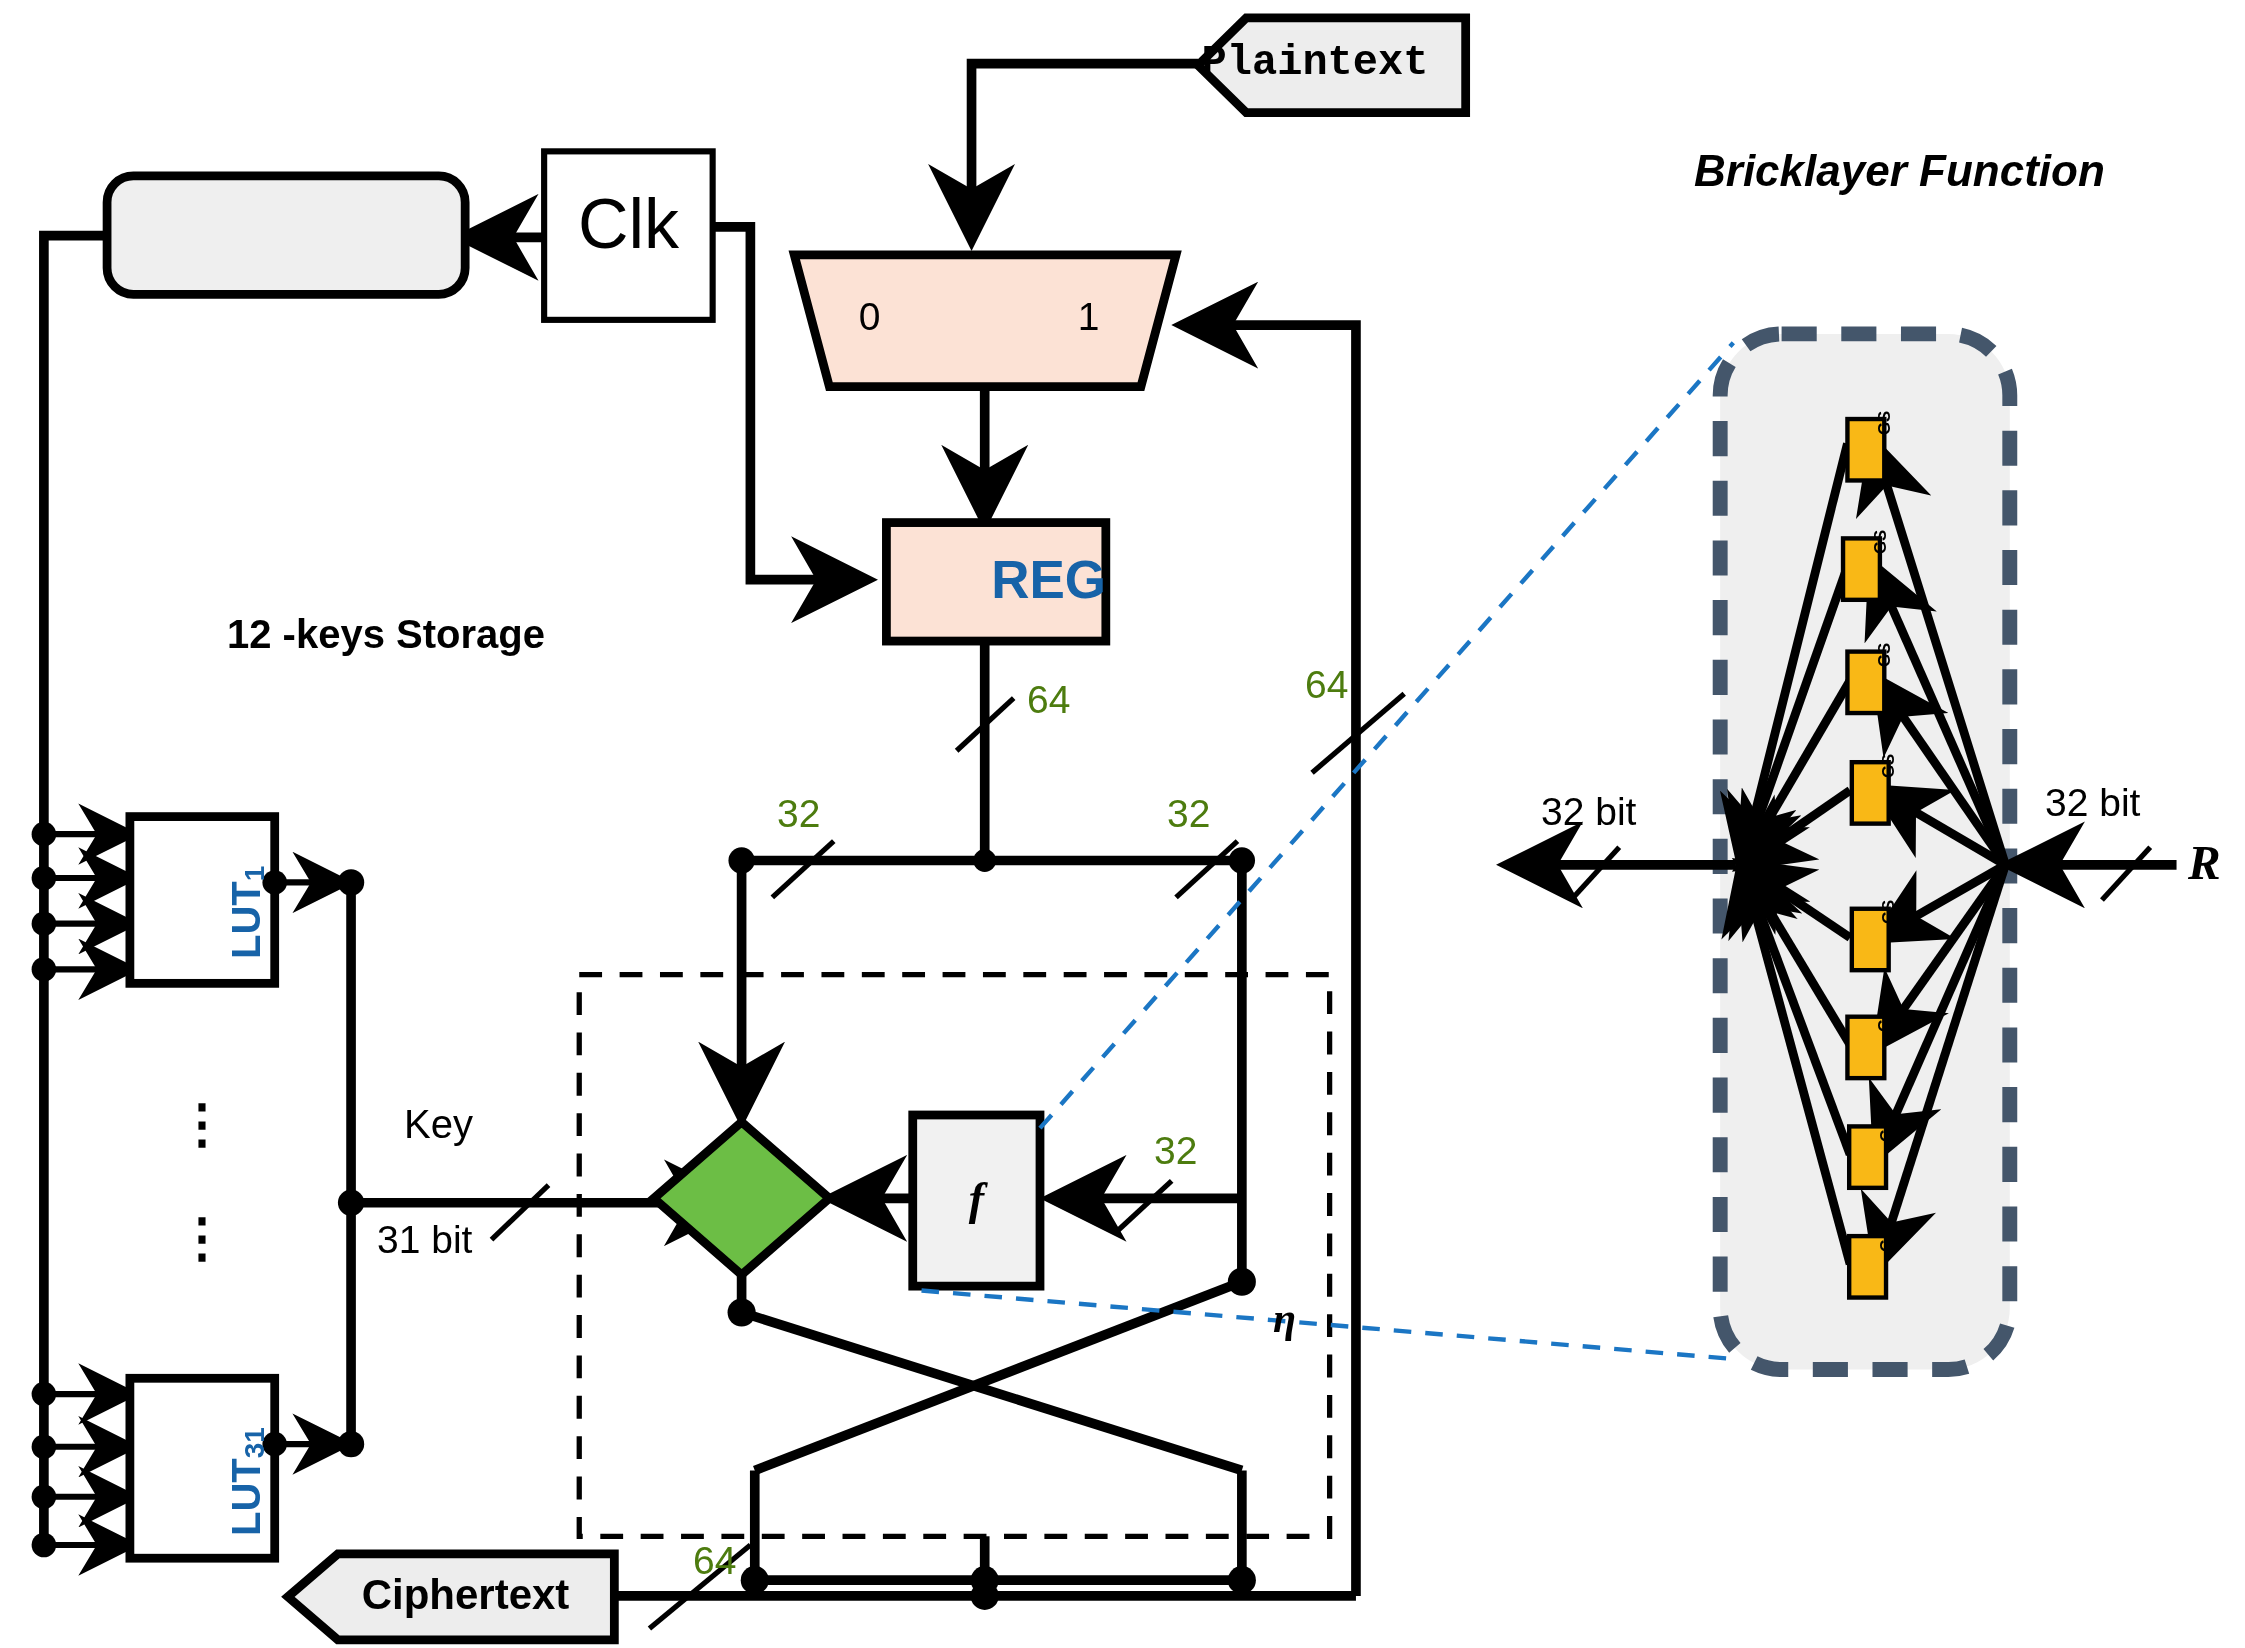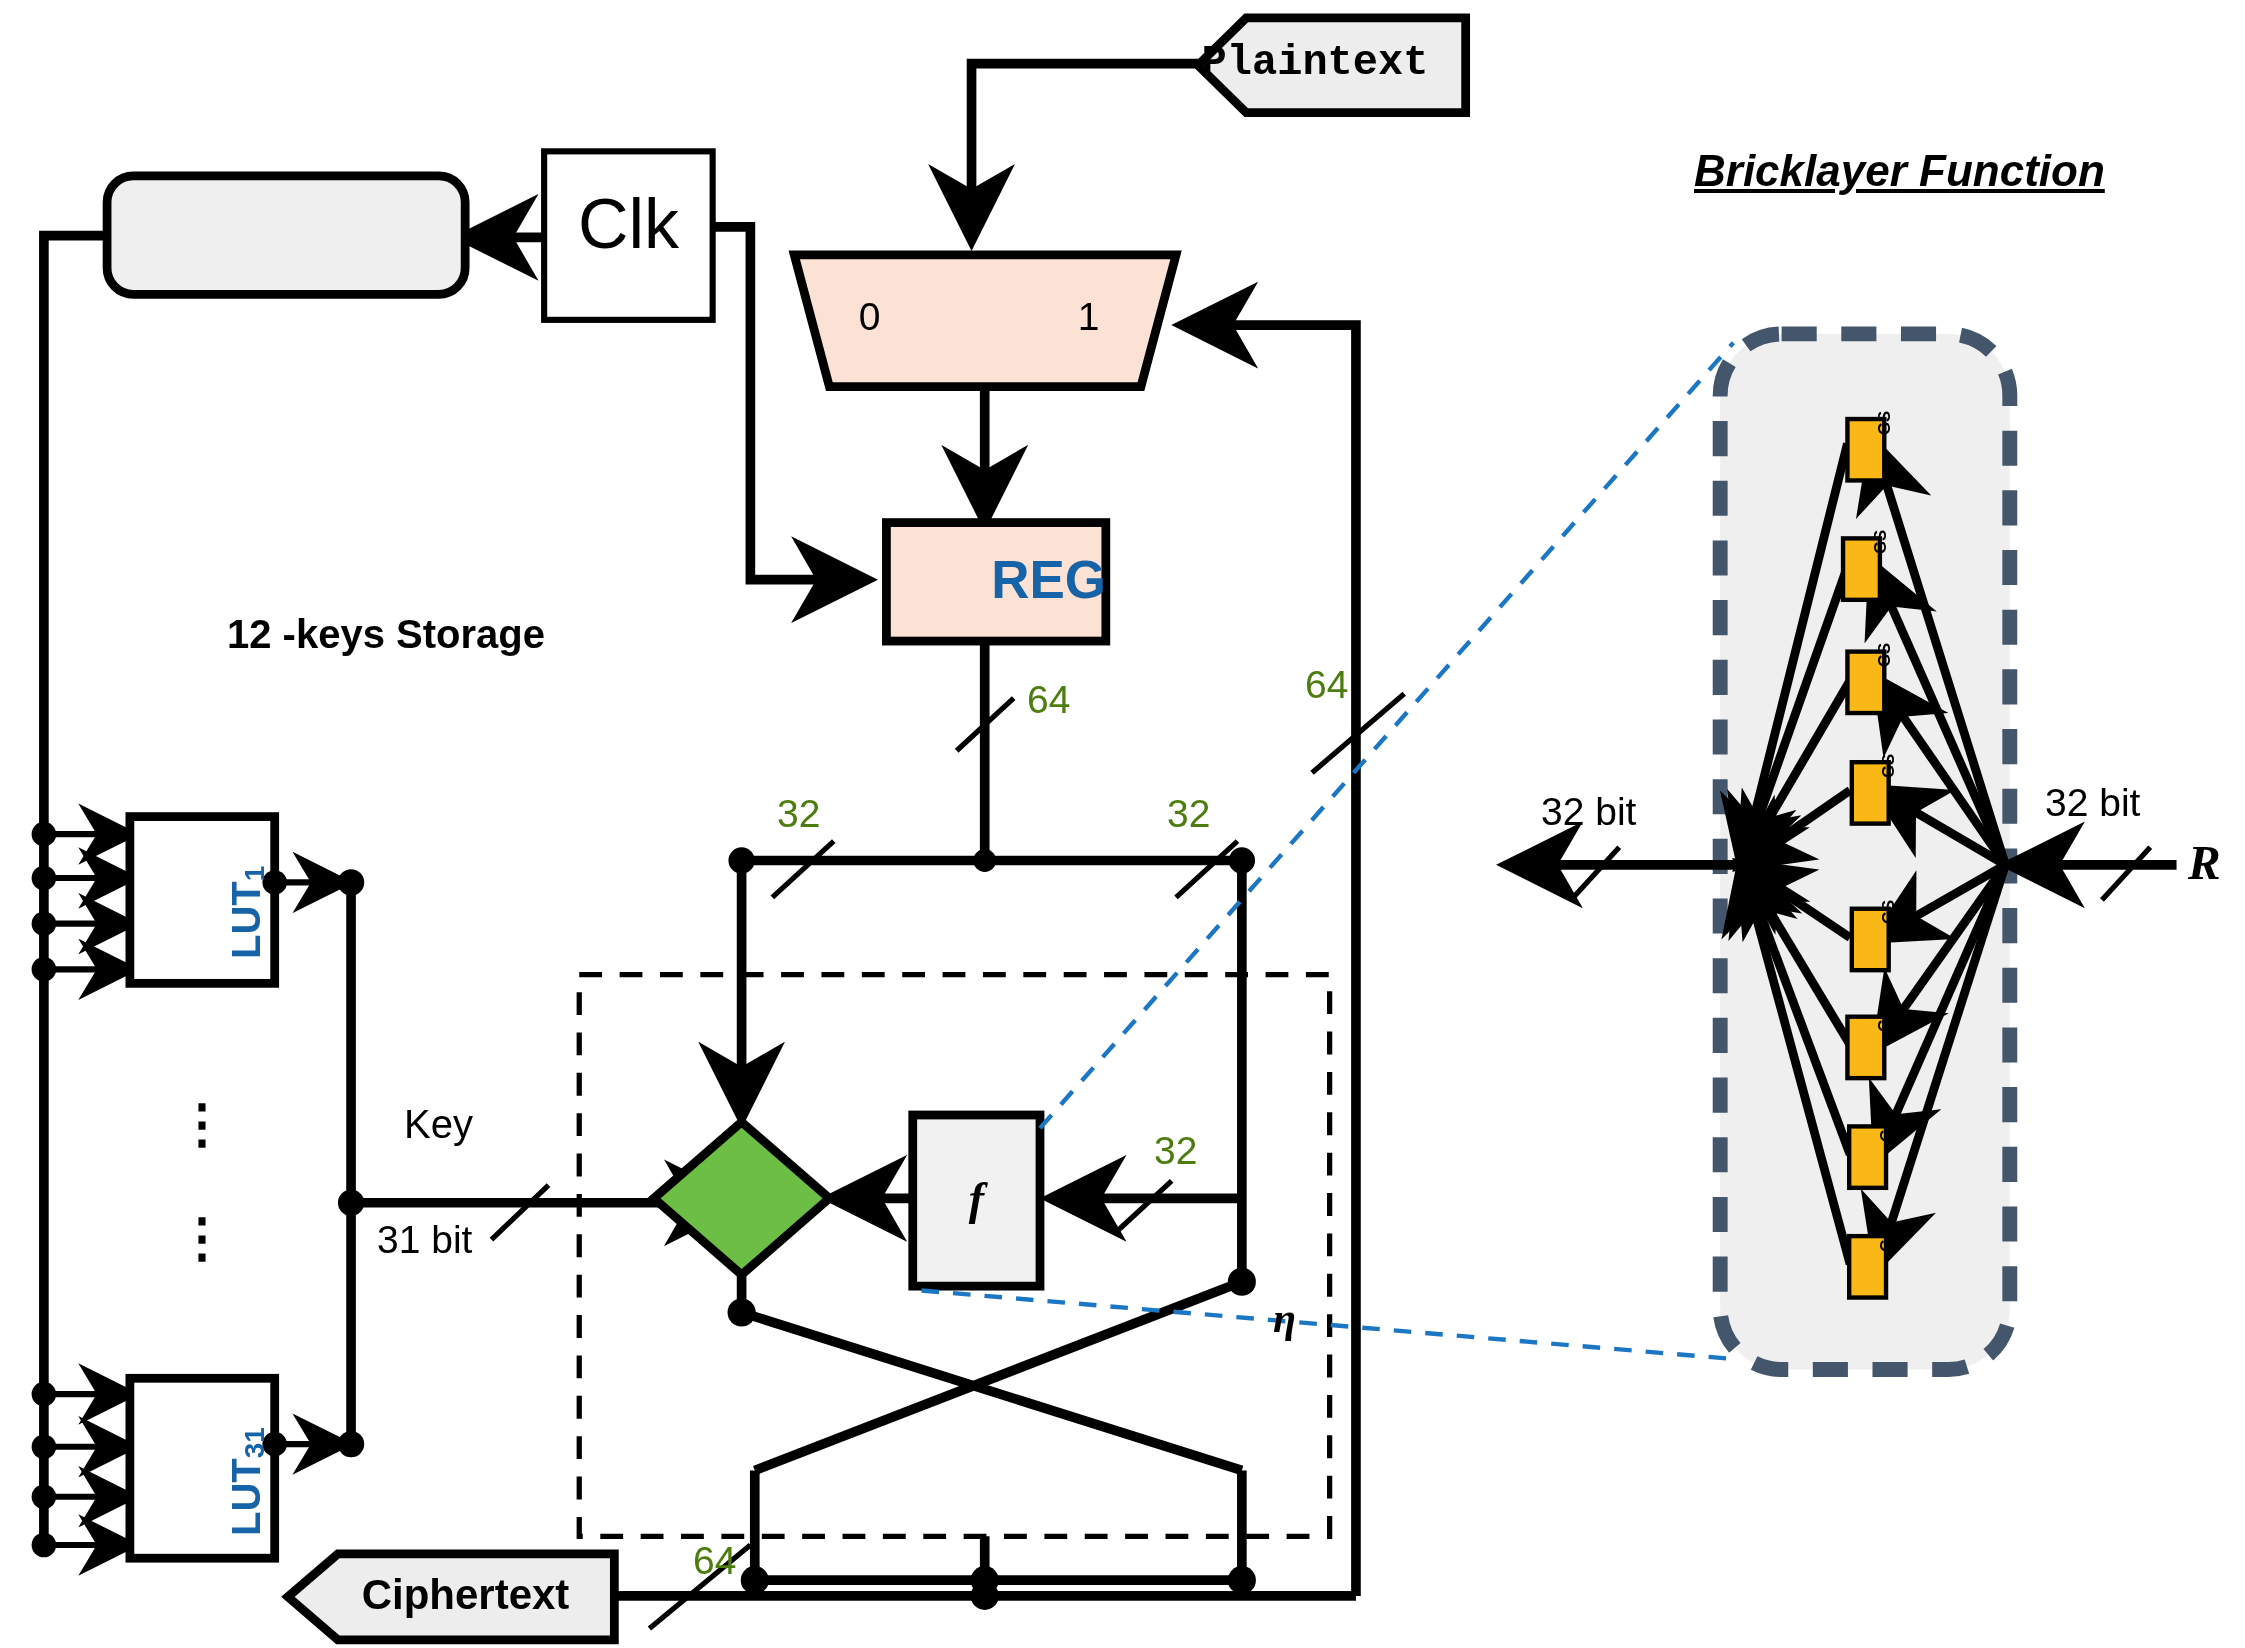--- a/index.html
+++ b/index.html
@@ -150,21 +150,20 @@
     font-style: italic;
     font-weight: bold;
     color: #000000;
     font-family: "Liberation Serif", serif;
   }
   .t-brick {
     font-size: 44px;
     font-style: italic;
     font-weight: bold;
     color: #000000;
-    text-decoration: underline;
   }
   .t-gs {
     font-size: 16.7px;
     font-weight: bold;
     color: #000000;
     transform-origin: 0 0;
   }
   .t-dots {
     font-size: 53px;
     font-weight: bold;

